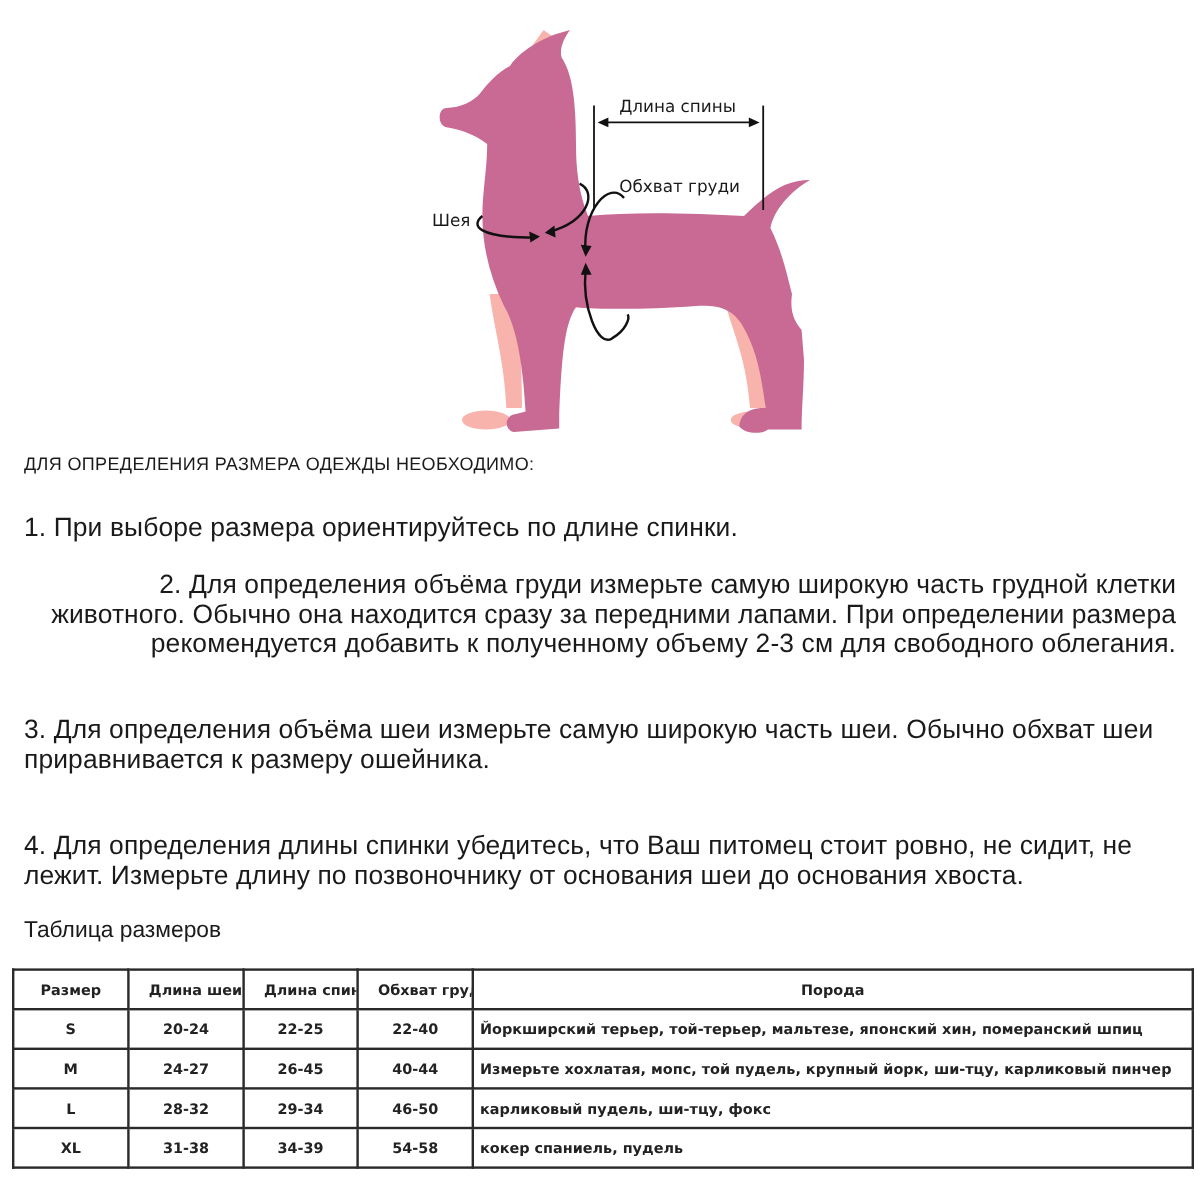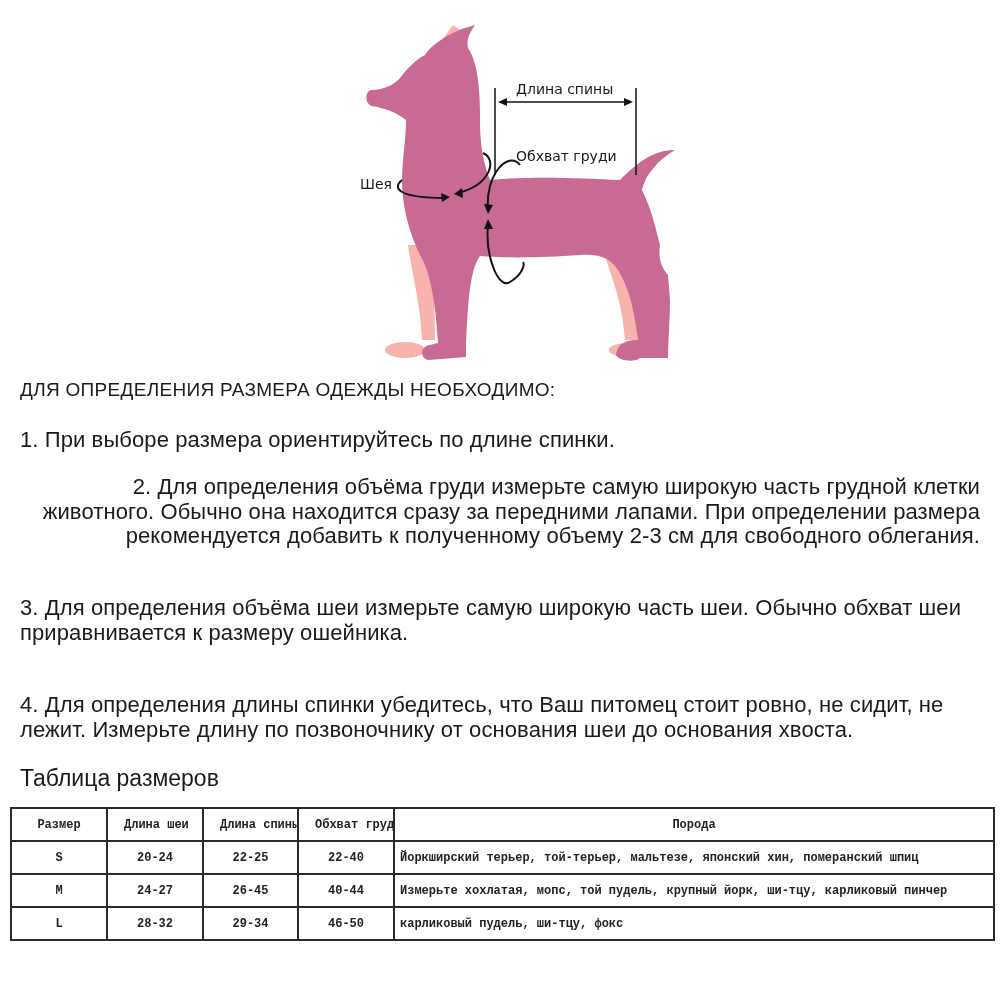--- a/index.html
+++ b/index.html
@@ -7,31 +7,31 @@
       width: 1000px; height: 1000px; position: relative; overflow: hidden;
       font-family: "Liberation Sans", "DejaVu Sans", sans-serif; color: #1a1a1a;
     }
     .illustration { position: absolute; left: 340px; top: 0; width: 380px; height: 370px; }
     .illustration svg { display: block; }
     .diagram-label {
       position: absolute; font-size: 14px; color: #1a1a1a; white-space: nowrap;
       font-family: "DejaVu Sans", sans-serif;
     }
     .text-block { position: absolute; left: 20px; width: 960px; font-size: 22px; line-height: 24.5px; letter-spacing: 0.1px; }
-    .heading { position: absolute; left: 20px; top: 379px; font-size: 19px; letter-spacing: 0.3px; }
+    .heading { position: absolute; left: 20px; top: 379px; font-size: 15px; letter-spacing: 0.3px; }
     .para { margin: 0; }
-    .table-title { position: absolute; left: 20px; top: 765px; font-size: 23px; }
+    .table-title { position: absolute; left: 20px; top: 765px; font-size: 19px; }
     table.size-table {
       position: absolute; left: 10px; top: 807px; width: 983px;
       border-collapse: collapse; table-layout: fixed;
       font-family: "DejaVu Sans", sans-serif; font-size: 12px; font-weight: bold; color: #222;
     }
     table.size-table th, table.size-table td {
       border: 2px solid #2a2a2a; height: 31px; padding: 0 16px; text-align: center;
-      white-space: nowrap; overflow: hidden; font-family: Liberation Mono, monospace;
+      white-space: nowrap; overflow: hidden;
     }
     table.size-table th { font-weight: bold; font-size: 12px; }
     table.size-table td.breed { text-align: left; padding-left: 5px; font-size: 12px; }
   </style>
 </head>
 <body>
 
 <div class="illustration">
   <svg width="380" height="370" viewBox="0 0 380 370">
 
@@ -126,14 +126,21 @@
       <td>40-44</td>
       <td class="breed">Измерьте хохлатая, мопс, той пудель, крупный йорк, ши-тцу, карликовый пинчер</td>
     </tr>
     <tr>
       <td>L</td>
       <td>28-32</td>
       <td>29-34</td>
       <td>46-50</td>
       <td class="breed">карликовый пудель, ши-тцу, фокс</td>
     </tr>
+    <tr>
+      <td>XL</td>
+      <td>31-38</td>
+      <td>34-39</td>
+      <td>54-58</td>
+      <td class="breed">кокер спаниель, пудель</td>
+    </tr>
   </tbody>
 </table>
 
 </body></html>

